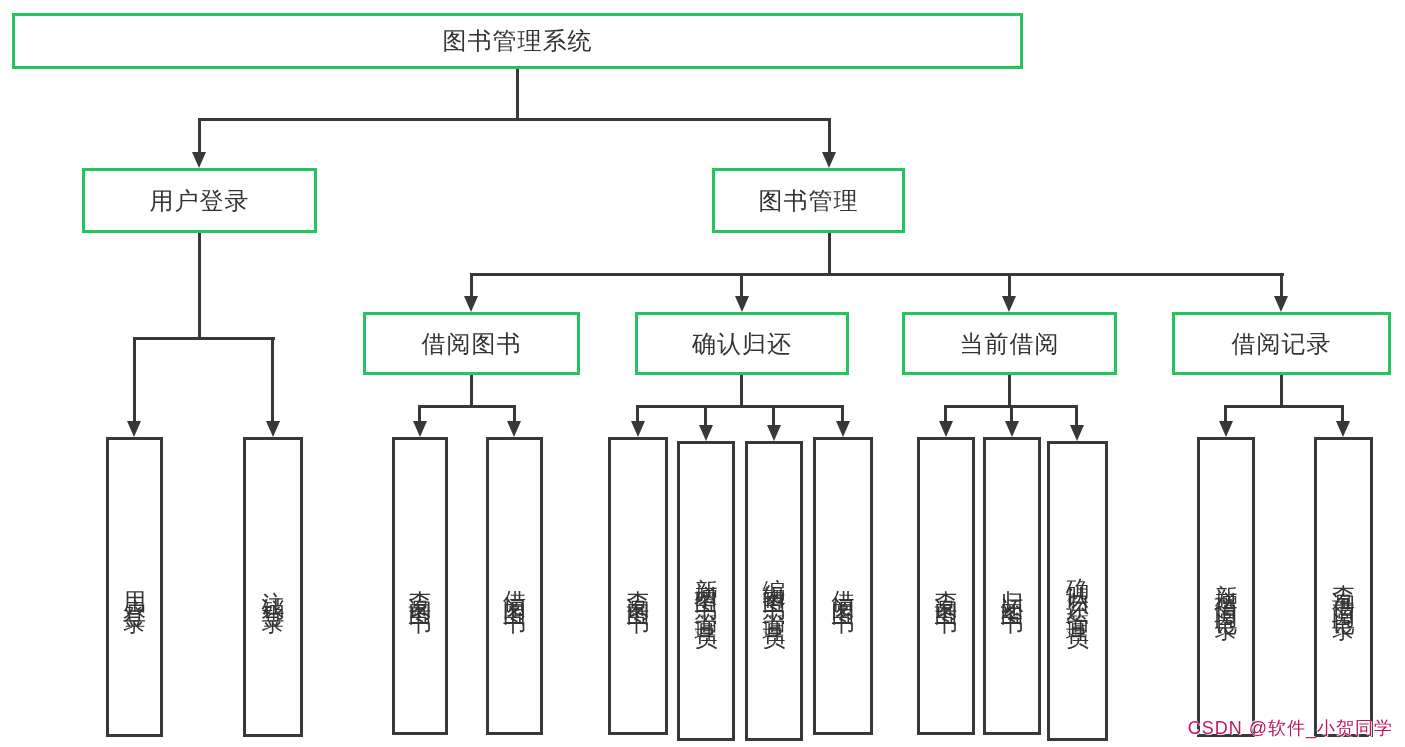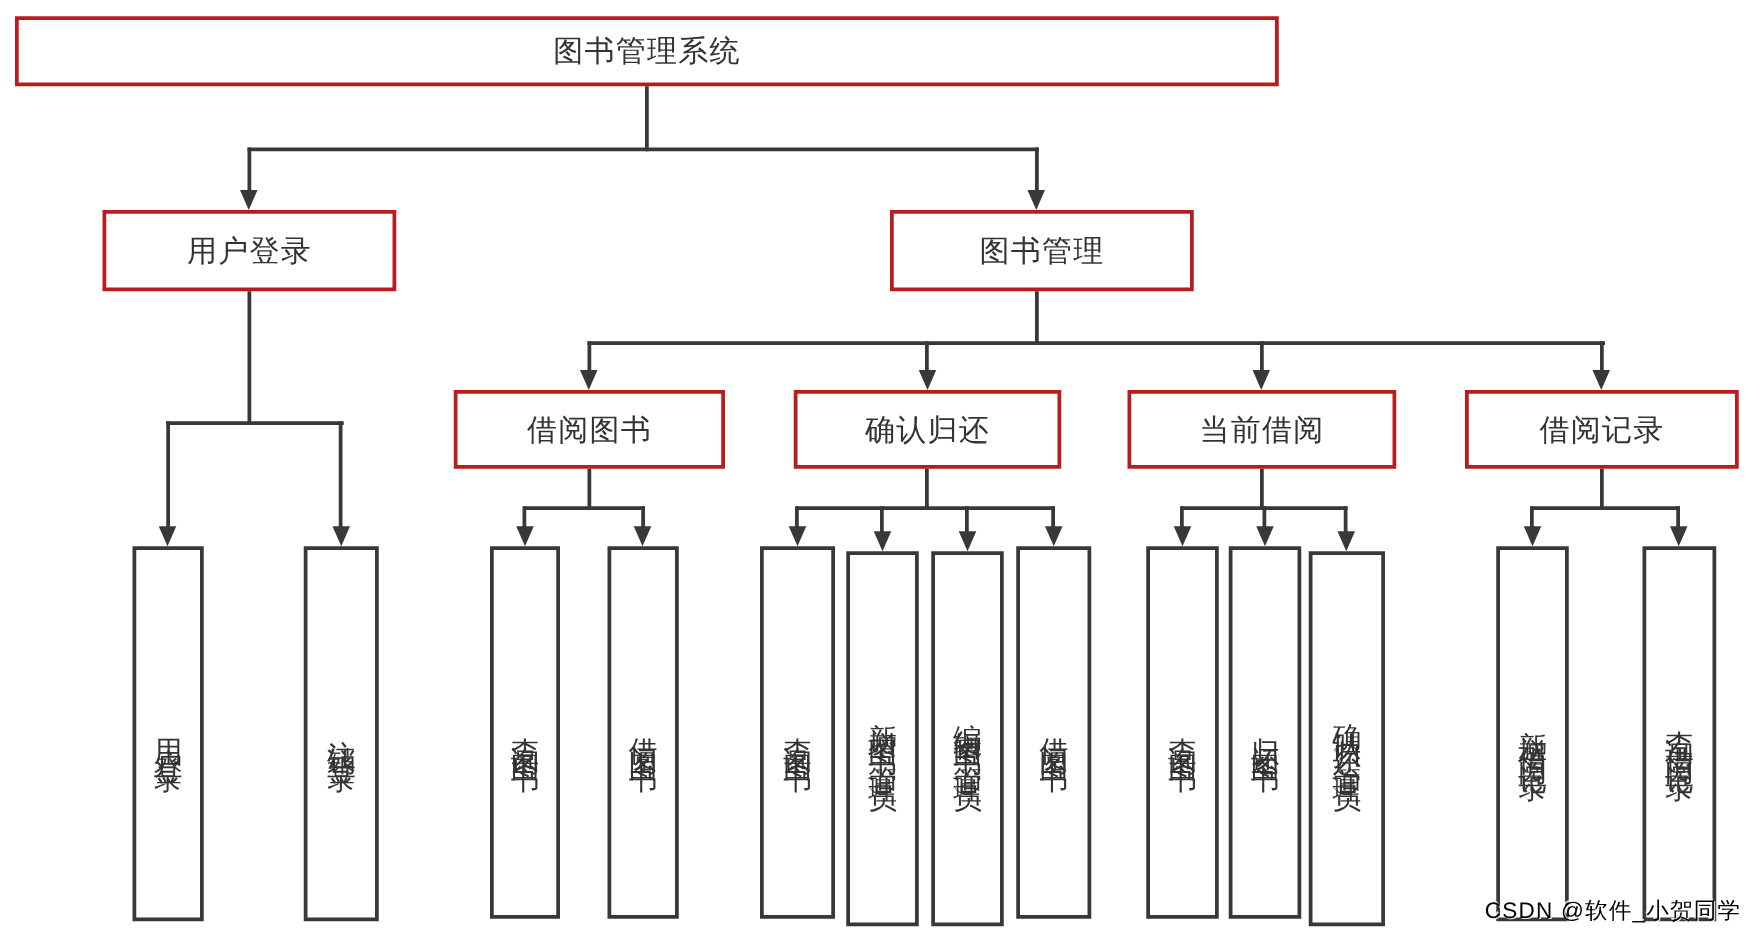--- a/index.html
+++ b/index.html
@@ -2,58 +2,58 @@
 <html><head>
 <meta charset="utf-8">
 <style>
   html,body{margin:0;padding:0;background:#fff;}
   .stage{
     position:relative;width:1405px;height:747px;background:#fff;overflow:hidden;
     font-family:"Liberation Sans","DejaVu Sans",sans-serif;
   }
   .hbox{
     position:absolute;box-sizing:border-box;background:#fff;
-    border:3px solid #b91c1c;display:flex;align-items:center;justify-content:center;
+    border:3px solid #22c55e;display:flex;align-items:center;justify-content:center;
     font-size:24px;color:#333;letter-spacing:1px;white-space:nowrap;
   }
   .vbox{
     position:absolute;box-sizing:border-box;background:#fff;
     border:3px solid #383838;display:flex;align-items:center;justify-content:center;
   }
   .vtext{
     writing-mode:vertical-rl;text-orientation:mixed;
     font-size:23px;color:#333;letter-spacing:7px;line-height:1;white-space:nowrap;
   }
   .line{position:absolute;background:#383838;}
   .vline{width:3px;}
   .hline{height:3px;}
   .arrow{
     position:absolute;width:0;height:0;
     border-left:7px solid transparent;border-right:7px solid transparent;
     border-top:16px solid #383838;
   }
   .watermark{
-    position:absolute;right:12px;bottom:7px;font-size:18px;color:#000000;
+    position:absolute;right:12px;bottom:7px;font-size:18px;color:#be185d;
     letter-spacing:1px;z-index:5;
     text-shadow:1px 1px 0 rgba(255,255,255,.85),-1px -1px 0 rgba(255,255,255,.85);
   }
 </style>
 </head>
 <body>
 
 <div class="stage">
 
   <div class="hbox" style="left:12px;top:13px;width:1011px;height:56px;">
     <span>图书管理系统</span>
   </div>
 
   <div class="hbox" style="left:82px;top:168px;width:235px;height:65px;">
     <span>用户登录</span>
   </div>
-  <div class="hbox" style="left:712px;top:168px;width:243px;height:65px;">
+  <div class="hbox" style="left:712px;top:168px;width:193px;height:65px;">
     <span>图书管理</span>
   </div>
 
   <div class="hbox" style="left:363px;top:312px;width:217px;height:63px;">
     <span>借阅图书</span>
   </div>
   <div class="hbox" style="left:635px;top:312px;width:214px;height:63px;">
     <span>确认归还</span>
   </div>
   <div class="hbox" style="left:1172px;top:312px;width:219px;height:63px;">

